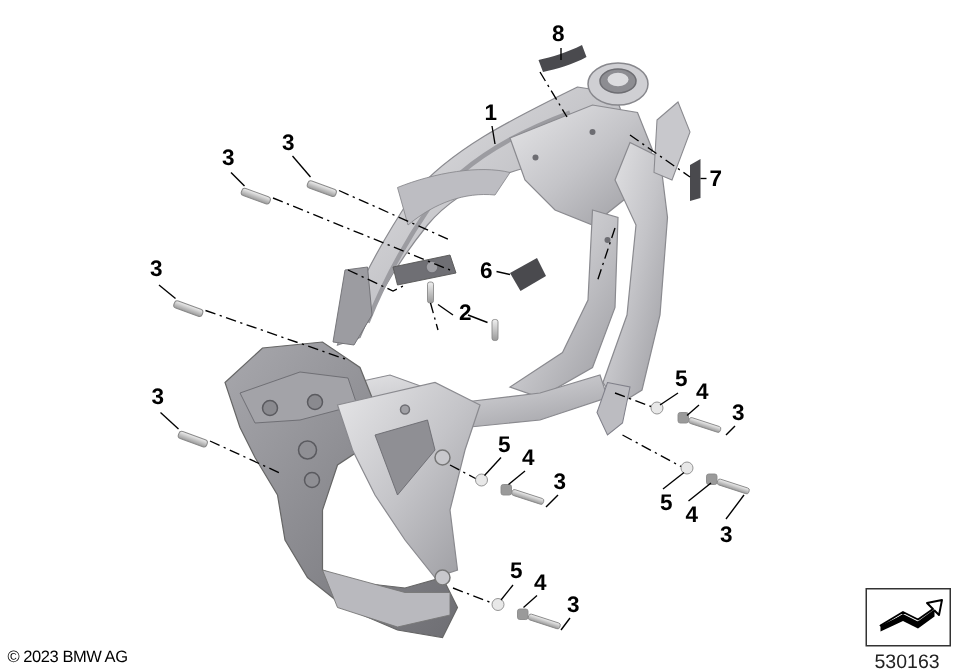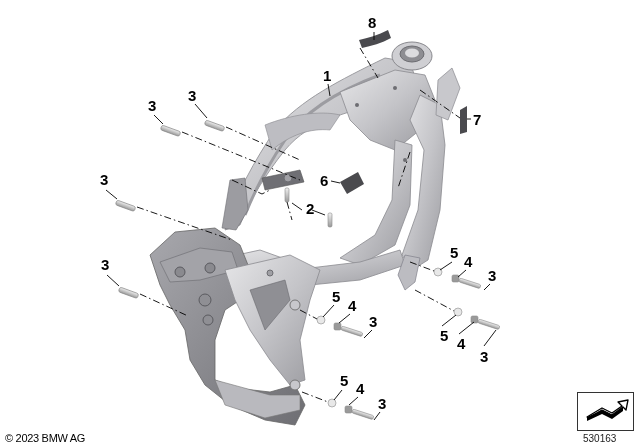--- a/index.html
+++ b/index.html
@@ -1,20 +1,20 @@
 <!DOCTYPE html>
 <html><head>
 <meta charset="utf-8">
 <style>
   html, body { margin: 0; padding: 0; background: #ffffff; }
   body { width: 640px; height: 448px; position: relative; overflow: hidden; font-family: "Liberation Sans", sans-serif; }
   #stage { position: absolute; left: 0; top: 0; width: 640px; height: 448px; }
   .callout { position: absolute; font-family: "Liberation Sans", sans-serif; font-weight: bold; font-size: 15px; color: #000; line-height: 1; }
   .copyright { position: absolute; left: 5px; top: 432px; font-size: 11px; color: #000; letter-spacing: -0.3px; text-align: right; }
-  .docnum { position: absolute; left: 583px; top: 433px; font-size: 10px; color: #222; }
+  .docnum { position: absolute; left: 583px; top: 433px; font-size: 13px; color: #222; }
   .icon-box { position: absolute; left: 577px; top: 392px; width: 55px; height: 37px; border: 1px solid #333; background: #fff; }
 </style>
 </head>
 <body>
 
 <div id="stage">
   <svg width="640" height="448" viewBox="0 0 640 448" xmlns="http://www.w3.org/2000/svg">
     <defs>
       <linearGradient id="gFrame" x1="0" y1="0" x2="1" y2="1">
         <stop offset="0" stop-color="#e6e6e8"></stop>

